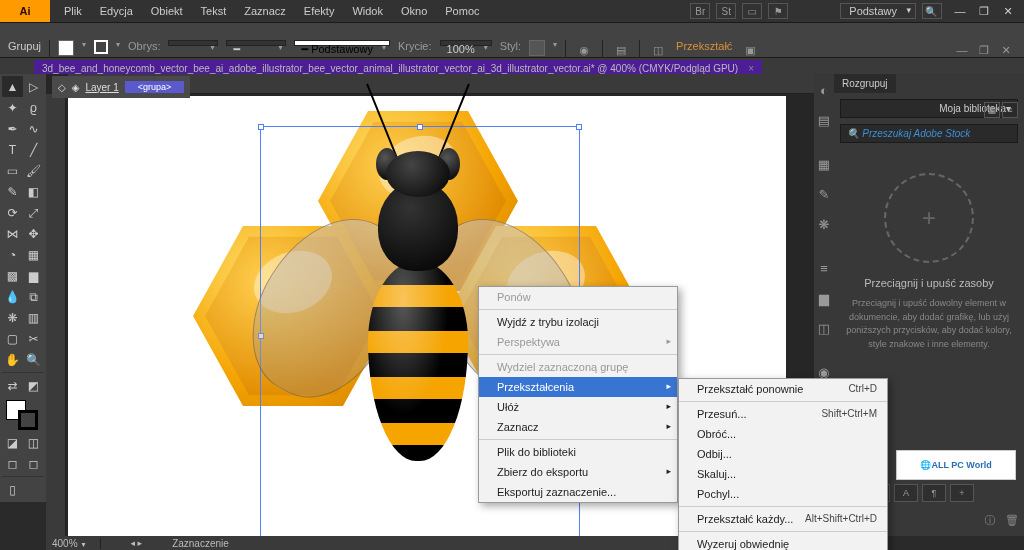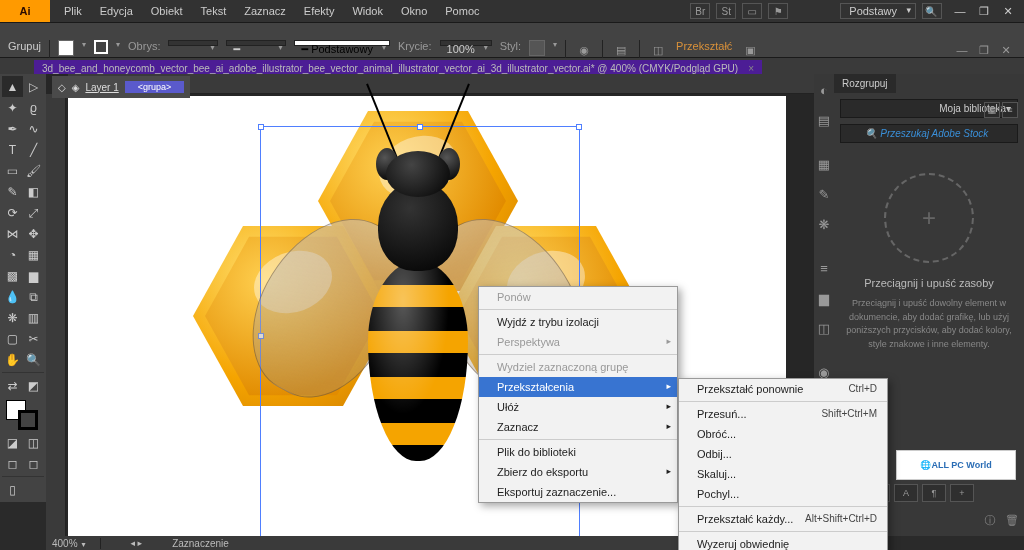--- a/index.html
+++ b/index.html
@@ -89,21 +89,21 @@
 .ctx1 { left: 478px; top: 286px; width: 200px; }
 .ctx2 { left: 678px; top: 378px; width: 210px; }
 
 
 .dock { position: absolute; right: 190px; top: 74px; width: 20px; background: #383838; bottom: 14px; display: flex; flex-direction: column; align-items: center; gap: 14px; padding-top: 8px; }
 .dock .di { width: 16px; height: 16px; color: #999; font-size: 13px; display: flex; align-items: center; justify-content: center; }
 
 .panel { position: absolute; right: 0; top: 74px; width: 190px; bottom: 14px; background: #383838; color: #ccc; font-size: 10px; }
 .panel .tab { background: #2a2a2a; padding: 4px 8px; display: inline-block; font-size: 10px; }
 .panel .dd2 { margin: 6px; background: #2a2a2a; border: 1px solid #1a1a1a; padding: 3px 6px; display: flex; justify-content: flex-end; align-items: center; }
-.panel .search { margin: 0 6px 6px 6px; background: #2a2a2a; border: 1px solid #1a1a1a; padding: 3px 24px; color: #3a8fd8; font-style: italic; }
+.panel .search { margin: 0 6px 6px 6px; background: #2a2a2a; border: 1px solid #1a1a1a; padding: 3px 6px; color: #3a8fd8; font-style: italic; }
 .panel .icons { display: flex; gap: 2px; position: absolute; right: 6px; top: 28px; }
 .panel .icons div { width: 16px; height: 16px; border: 1px solid #555; font-size: 9px; display: flex; align-items: center; justify-content: center; color: #999; }
 .panel .drop { margin: 30px 10px; text-align: center; color: #888; }
 .panel .drop .circle { width: 90px; height: 90px; border: 2px dashed #666; border-radius: 50%; margin: 0 auto 14px; display: flex; align-items: center; justify-content: center; font-size: 24px; color: #666; }
 .panel .drop .title { color: #bbb; font-size: 11px; margin-bottom: 8px; }
 .panel .drop .desc { font-size: 9px; line-height: 1.5; color: #888; }
 .watermark { position: absolute; right: 8px; bottom: 56px; width: 120px; height: 30px; background: #fff; display: flex; align-items: center; justify-content: center; font-size: 9px; color: #2a6db5; font-weight: bold; border: 1px solid #ccc; }
 .panel .pill { margin: 4px; display: flex; gap: 4px; position: absolute; bottom: 30px; left: 0; }
 .panel .pill div { width: 24px; height: 18px; border: 1px solid #555; background: #2f2f2f; font-size: 9px; color: #999; display: flex; align-items: center; justify-content: center; }
 .panel .foot { position: absolute; bottom: 4px; left: 0; right: 0; display: flex; gap: 6px; justify-content: flex-end; padding: 4px; }

